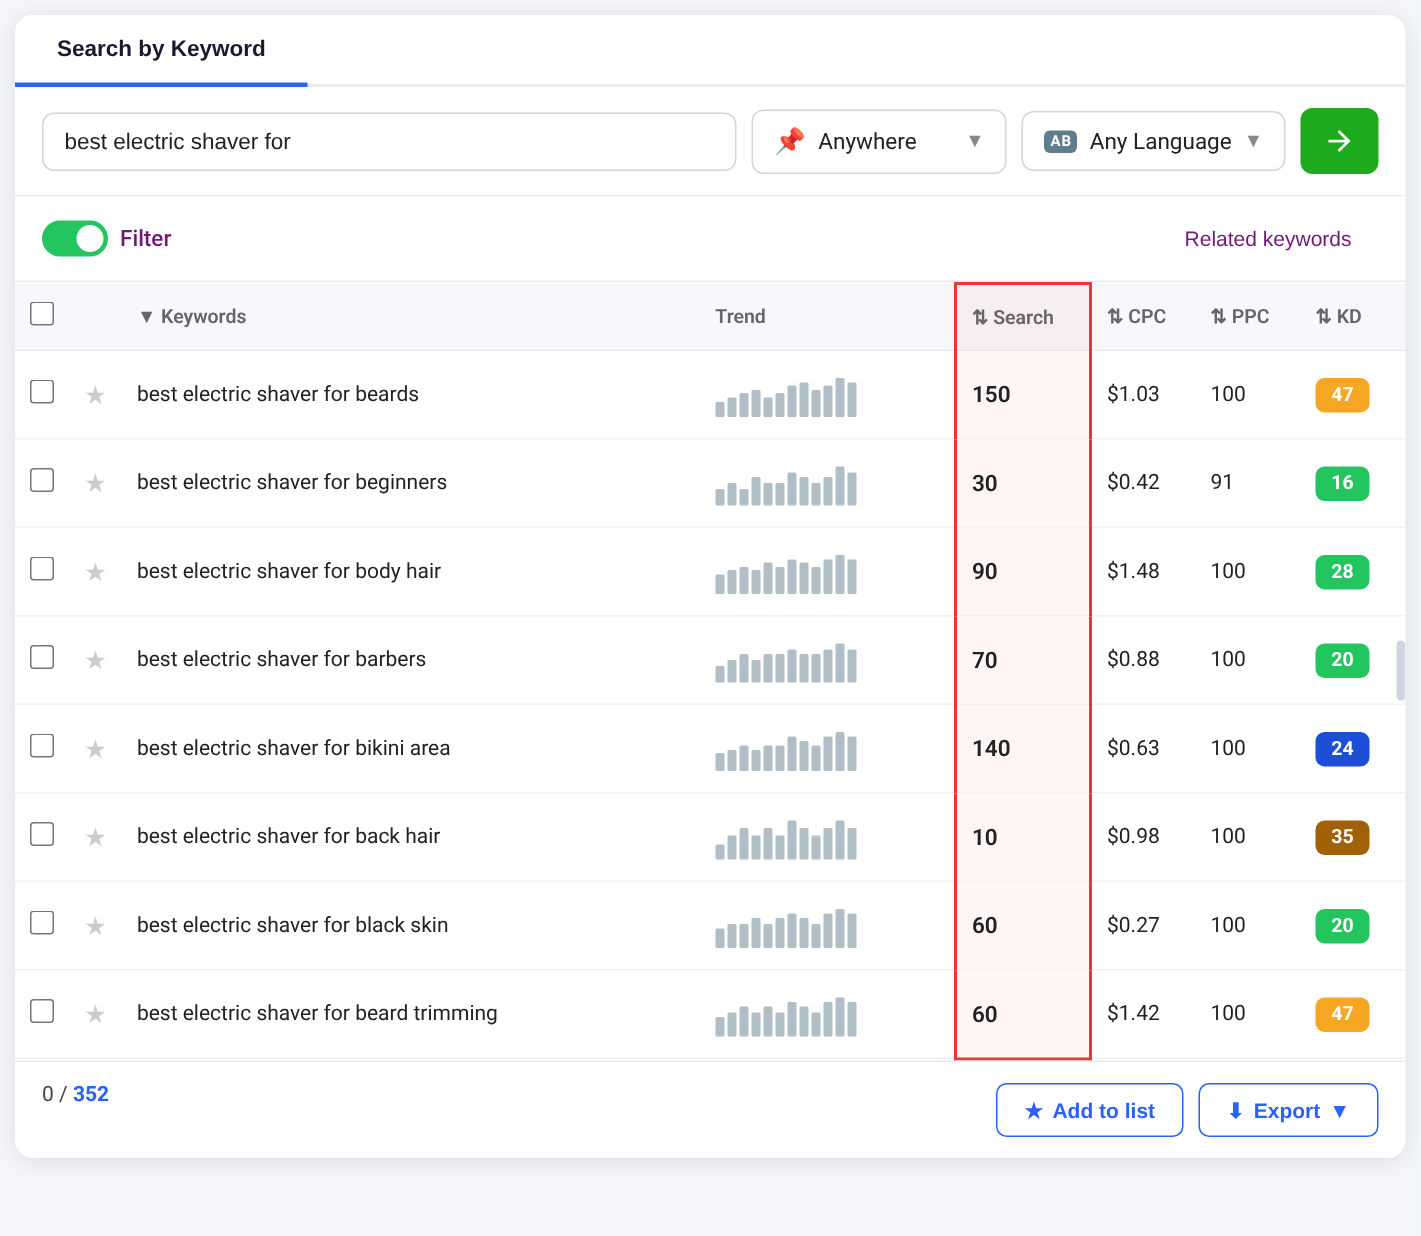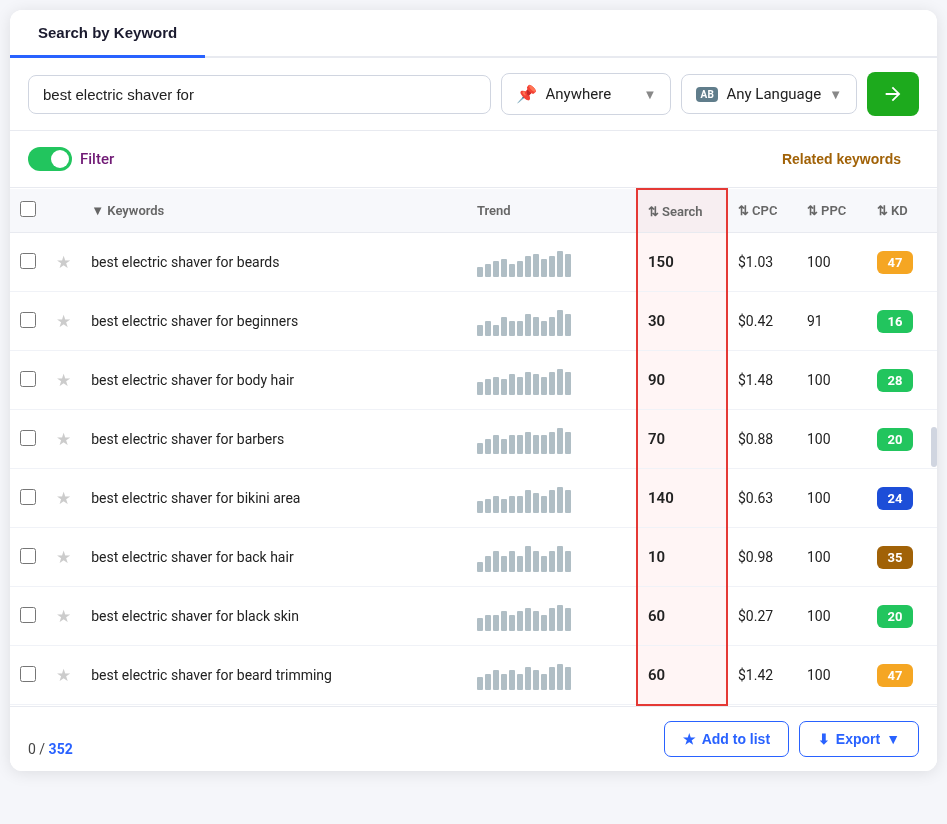--- a/index.html
+++ b/index.html
@@ -149,24 +149,24 @@
     .keyword-tabs {
       margin-left: auto;
       display: flex;
       gap: 4px;
     }
     .kw-tab {
       padding: 8px 18px;
       font-size: 14px;
       border-radius: 6px;
       cursor: pointer;
-      color: #a16207;
+      color: #701a75;
       background: none;
       border: none;
-      font-weight: 700;
+      font-weight: 400;
     }
     .kw-tab.active {
       color: #2962ff;
       font-weight: 700;
     }
     
     .table-wrap {
       overflow-x: auto;
       position: relative;
     }
@@ -252,21 +252,21 @@
       text-align: center;
       padding: 4px 0;
       border-radius: 6px;
       font-size: 13px;
       font-weight: 700;
       color: #fff;
     }
     
     .footer {
       display: flex;
-      align-items: flex-end;
+      align-items: flex-start;
       padding: 14px 18px;
       border-top: 1px solid #e8eaf0;
       background: #fff;
     }
     .footer-count {
       font-size: 14px;
       color: #444;
     }
     .footer-count .total {
       color: #2962ff;

